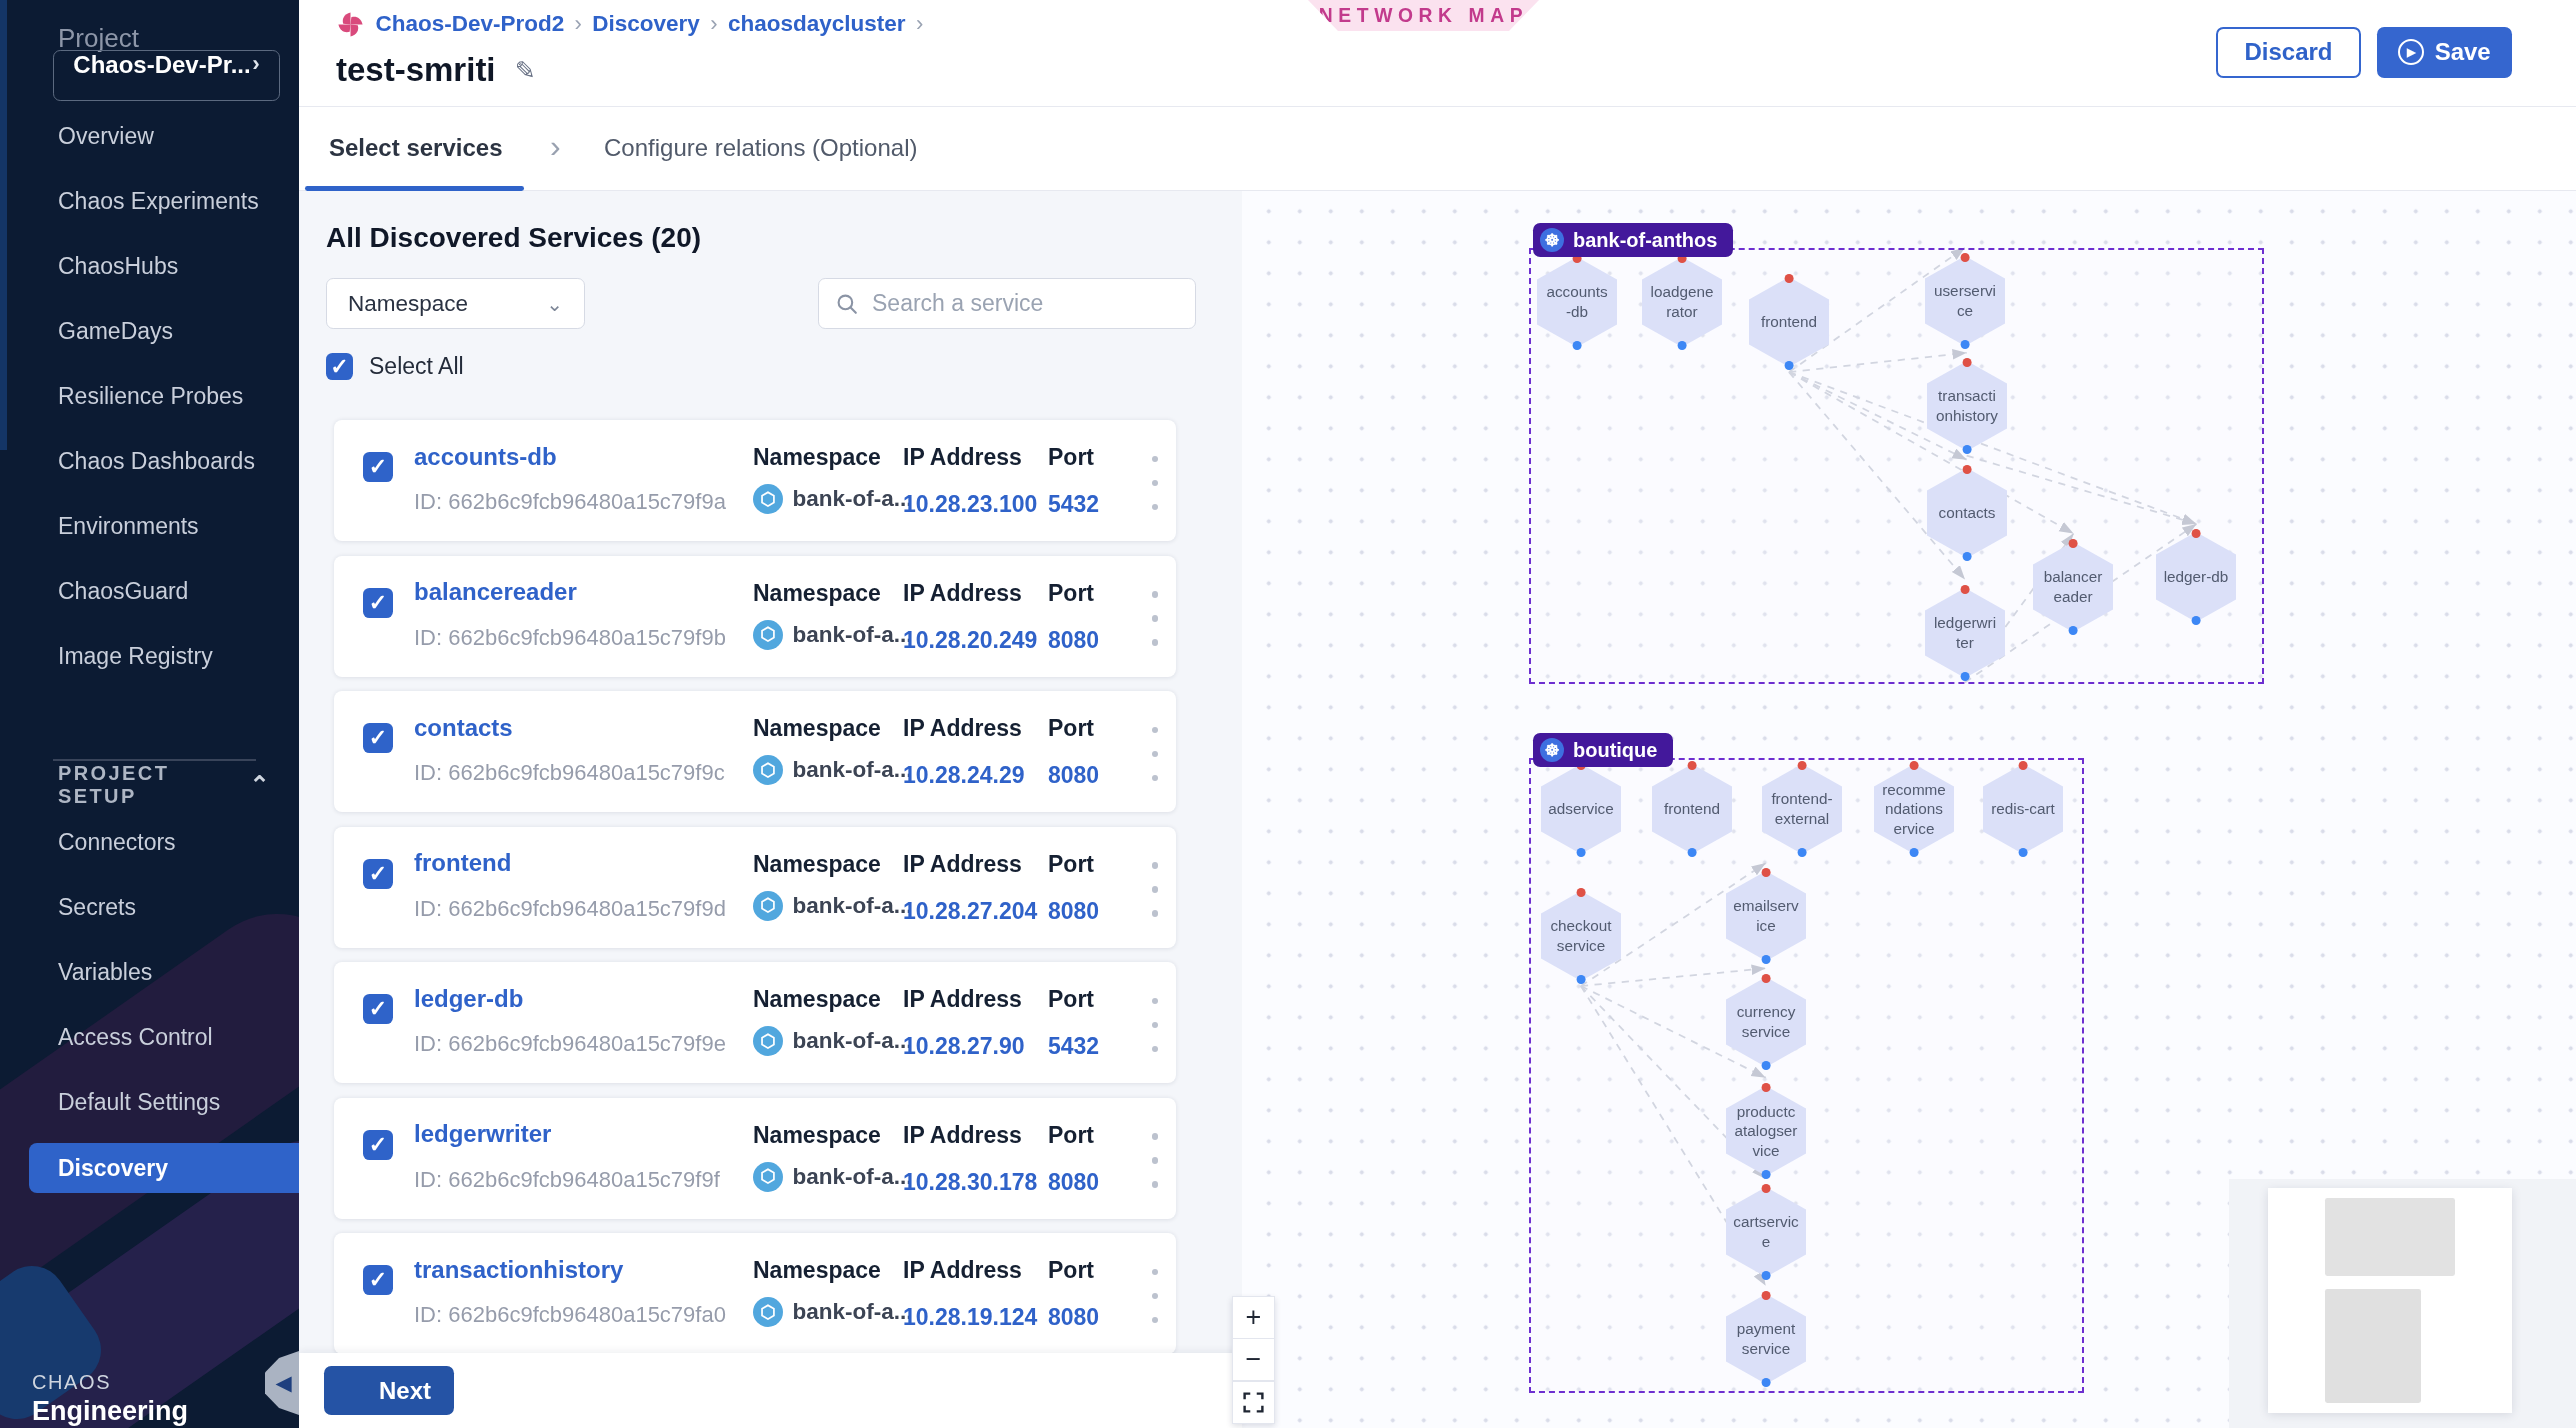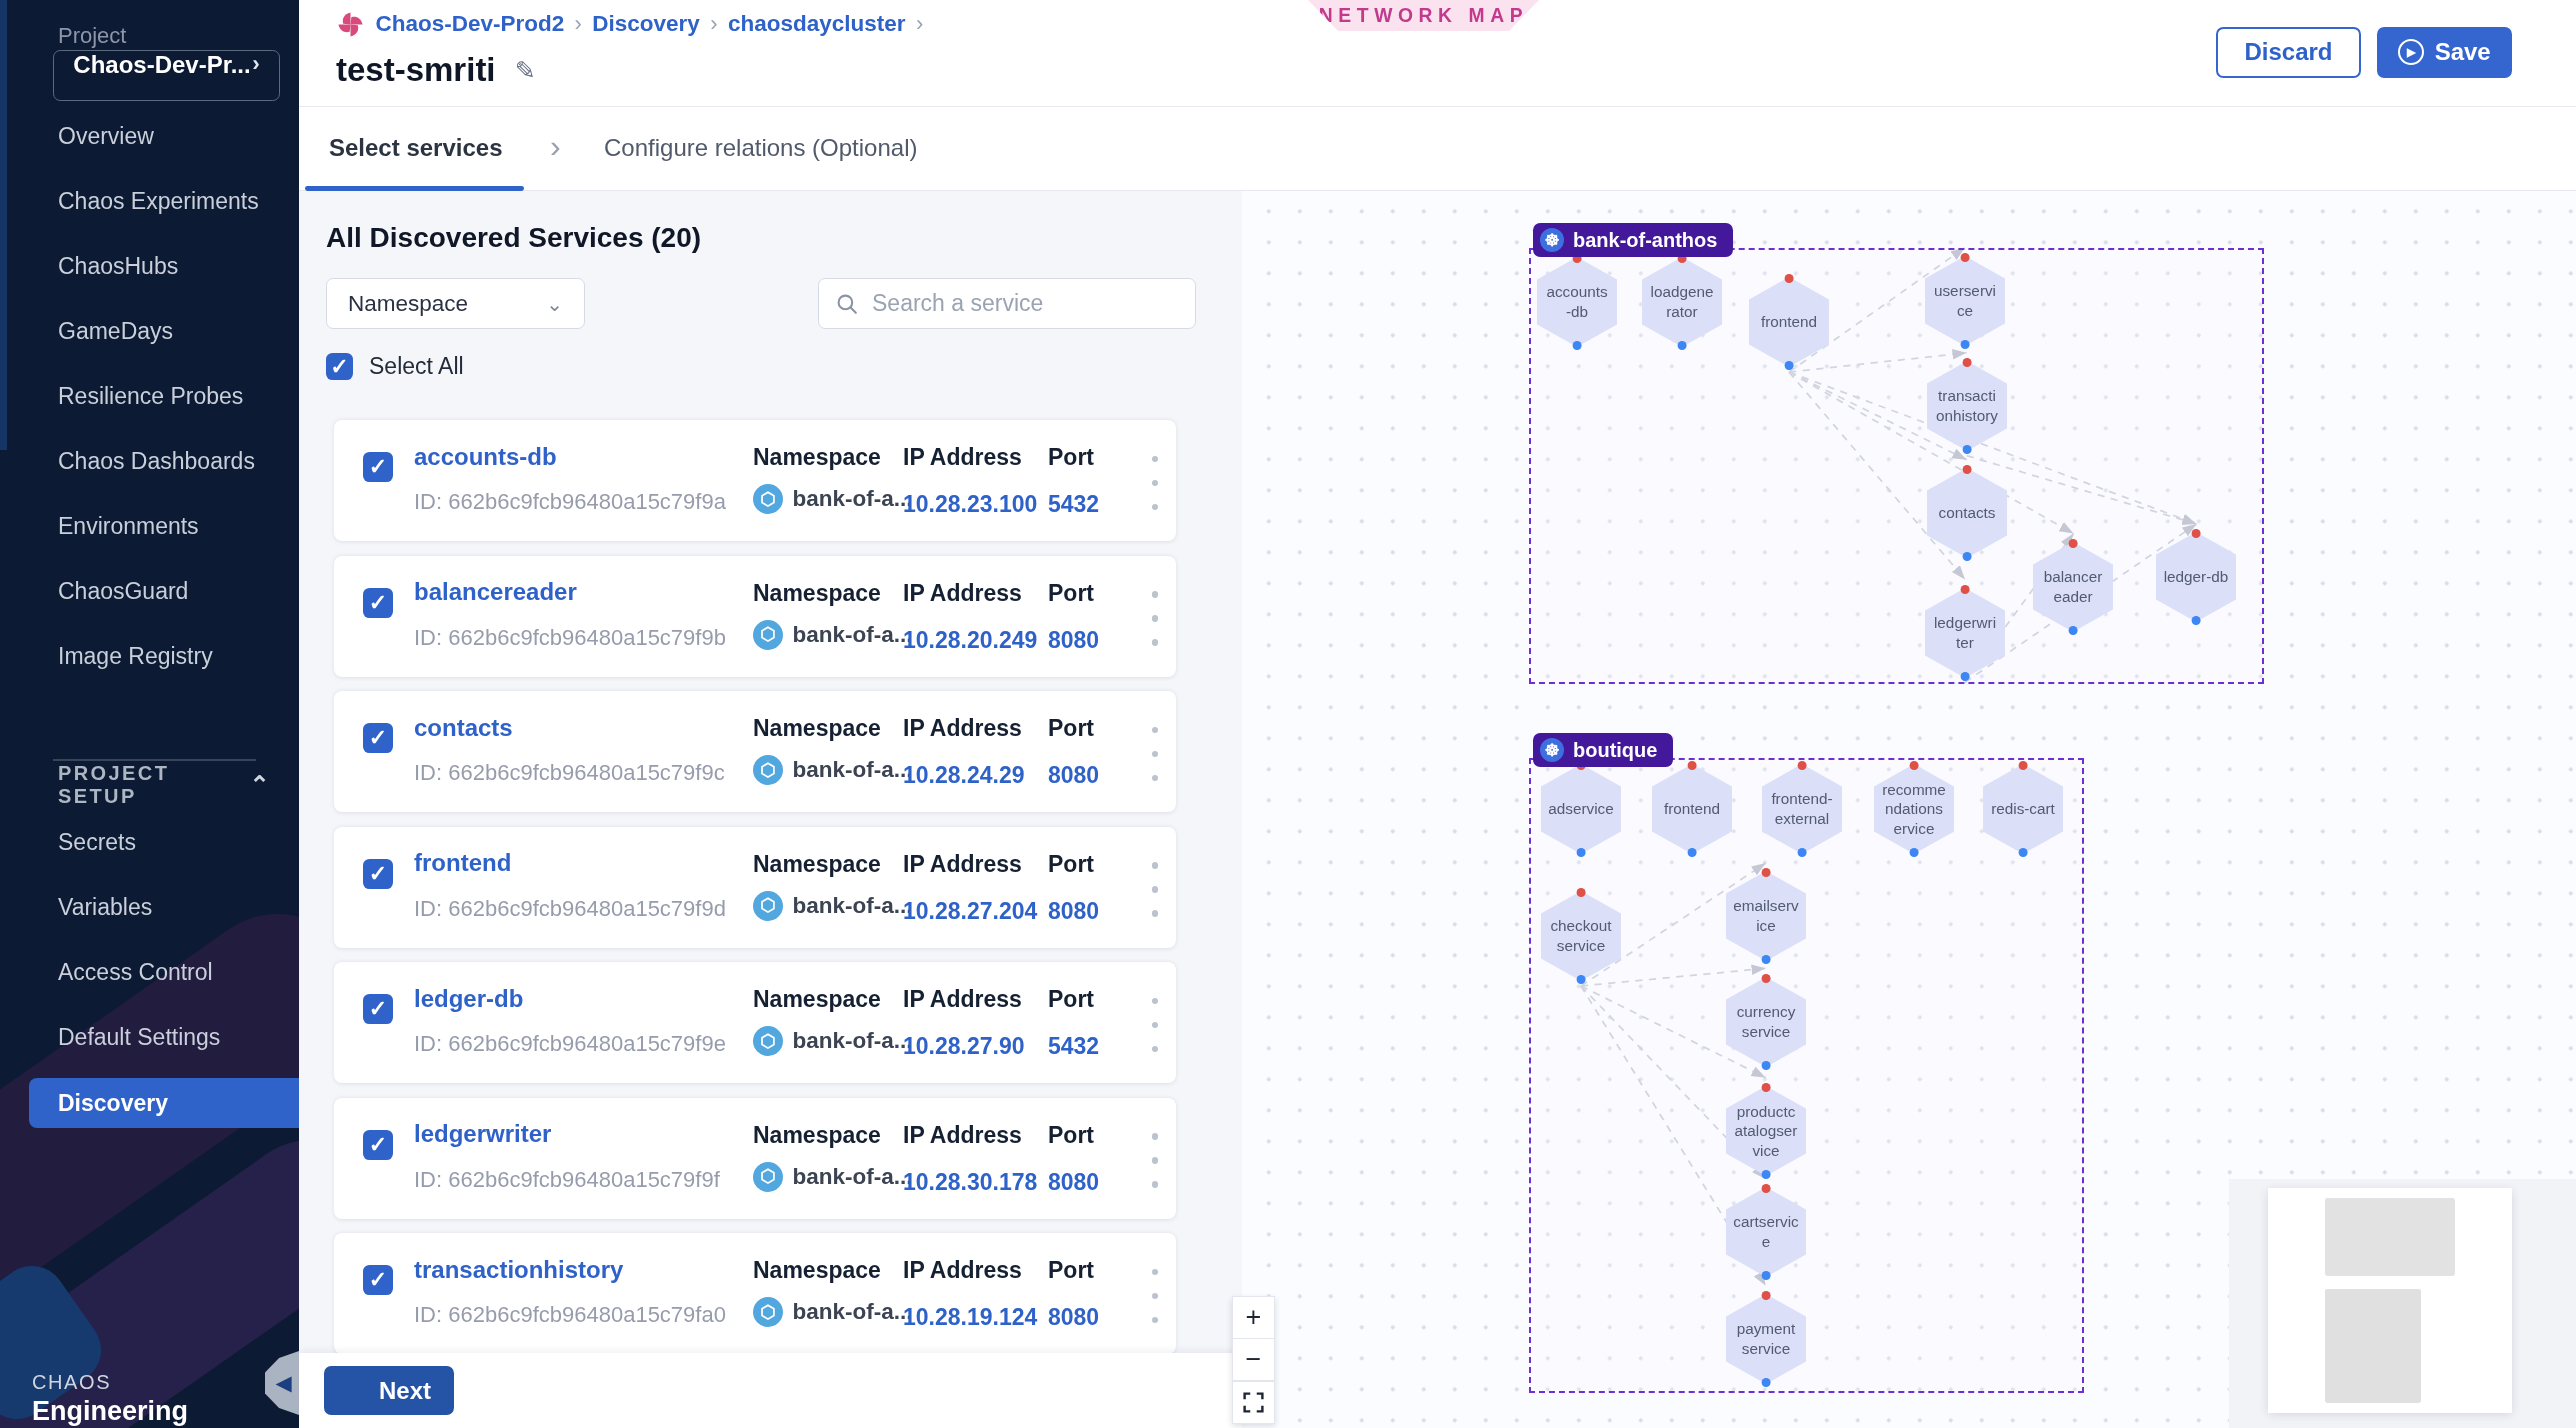--- a/index.html
+++ b/index.html
@@ -6,21 +6,21 @@
   html,body { width:2576px; height:1428px; overflow:hidden; }
   body { font-family:"Liberation Sans", sans-serif; background:#fff; }
   .page { position:relative; width:2576px; height:1428px; background:#fff; overflow:hidden; }
 
   
   .sidebar { position:absolute; left:0; top:0; width:299px; height:1428px; background:#0c1b33; overflow:hidden; z-index:6; }
   .scroll-strip { position:absolute; left:0; top:0; width:7.2px; height:450px; background:#1c4a8f; opacity:.55; }
   .deco-a { position:absolute; left:-121px; top:1013px; width:514px; height:169px; background:#221c3e; transform:rotate(-35deg); border-radius:88px; }
   .deco-b { position:absolute; left:-48px; top:1230px; width:458px; height:145px; background:#2a2250; transform:rotate(-35deg); border-radius:76px; opacity:.85; }
   .deco-c { position:absolute; left:-40px; top:1278px; width:129px; height:129px; background:#173a6e; border-radius:34px; transform:rotate(-35deg); }
-  .project-label { position:absolute; left:58px; top:22.5px; font-size:22px; color:#8d96a8; }
+  .project-label { position:absolute; left:58px; top:22.5px; font-size:26px; color:#8d96a8; }
   .project-select { position:absolute; left:53px; top:50px; width:227px; height:51px; border:1.6px solid #5c6a80; border-radius:7.2px; display:flex; align-items:flex-start; justify-content:space-between; padding:0 19.3px; font-size:24px; color:#fff; font-weight:600; }
   .project-select .chev-r { font-size:22.5px; color:#dfe4ec; font-weight:700; }
   .nav { position:absolute; left:0; width:299px; display:flex; flex-direction:column; }
   .nav-main { top:104px; }
   .nav-setup { top:810px; }
   .nav-item { height:65px; display:flex; align-items:center; padding-left:58px; font-size:23px; color:#c9cfdb; cursor:pointer; }
   .nav-item.active { height:50px; margin:8px 0 7.2px 29px; padding-left:29px; background:#2f63c9; color:#fff; font-weight:600; border-radius:8px 0 0 8px; }
   .side-divider { position:absolute; left:53px; top:759px; width:203px; height:1.6px; background:#39445a; }
   .section-head { position:absolute; left:58px; top:762px; width:214px; display:flex; align-items:center; justify-content:space-between; font-size:20px; letter-spacing:2.4px; color:#aeb6c4; font-weight:600; }
   .section-head .chev-up { font-size:24px; color:#cfd5df; }
@@ -126,20 +126,21 @@
         <div class="nav-item">Environments</div>
         <div class="nav-item">ChaosGuard</div>
         <div class="nav-item">Image Registry</div>
       </nav>
     <div class="side-divider"></div>
     <div class="section-head">
       <span>PROJECT SETUP</span>
       <span class="chev-up">⌃</span>
     </div>
     <nav class="nav nav-setup">
+        <div class="nav-item">Connectors</div>
         <div class="nav-item">Secrets</div>
         <div class="nav-item">Variables</div>
         <div class="nav-item">Access Control</div>
         <div class="nav-item">Default Settings</div>
         <div class="nav-item active">Discovery</div>
       </nav>
     <div class="brand">
       <div class="brand-top">CHAOS</div>
       <div class="brand-bottom">Engineering</div>
     </div>

